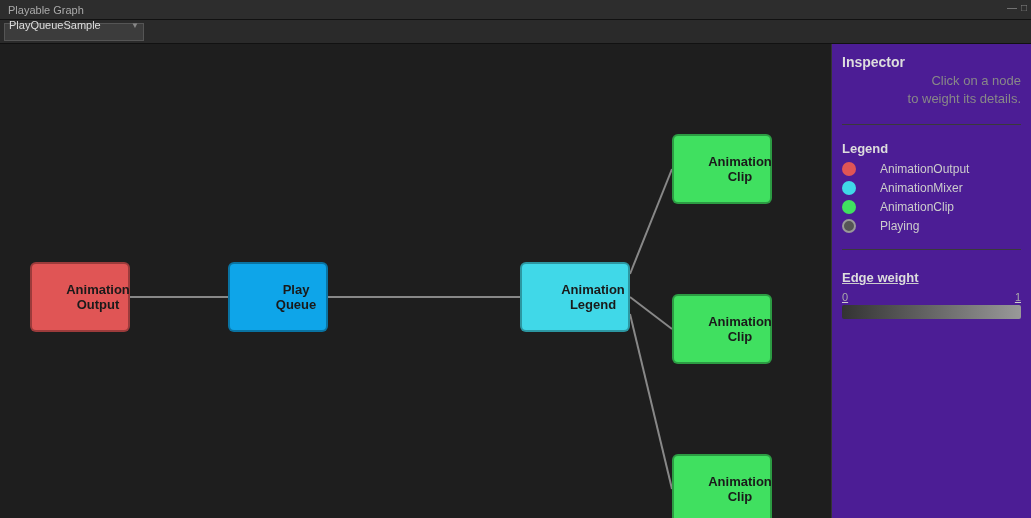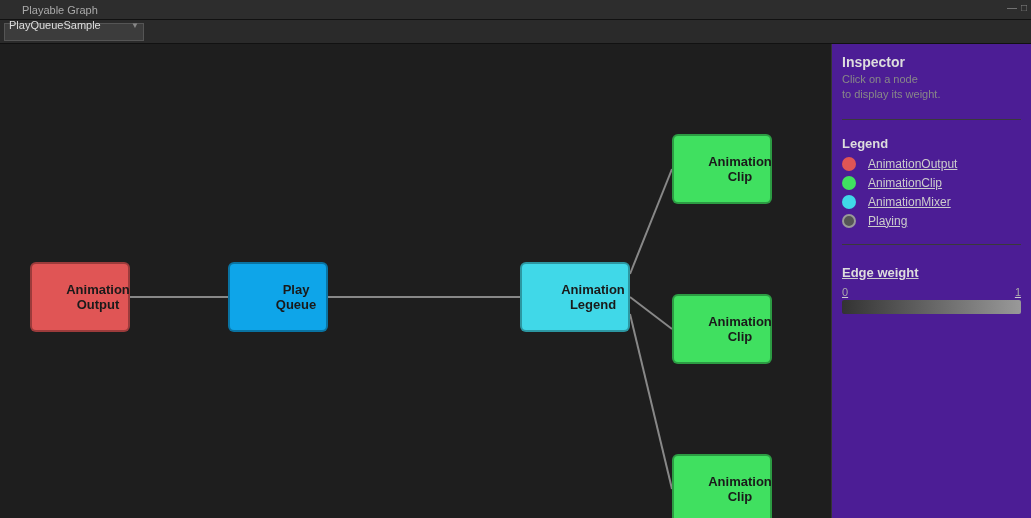--- a/index.html
+++ b/index.html
@@ -13,21 +13,21 @@
       overflow: hidden;
       position: relative;
     }
 
     
     .title-bar {
       background: #2d2d2d;
       height: 20px;
       display: flex;
       align-items: center;
-      padding: 0 22px;
+      padding: 0 8px;
       border-bottom: 1px solid #111;
       position: relative;
     }
     .title-bar-text {
       color: #aaa;
       font-size: 11px;
     }
     .title-bar-controls {
       position: absolute;
       right: 4px;
@@ -167,23 +167,23 @@
     }
 
     .inspector-title {
       font-size: 14px;
       font-weight: bold;
       color: #ddd;
       margin-bottom: 2px;
     }
 
     .inspector-hint {
-      font-size: 11px;
+      font-size: 13px;
       color: #888;
-      text-align: left;
+      text-align: right;
       line-height: 1.4;
     }
 
     .divider {
       border: none;
       border-top: 1px solid #3a3a3a;
       margin: 4px 0;
     }
 
     .legend-title {
@@ -195,24 +195,23 @@
 
     .legend-items {
       display: flex;
       flex-direction: column;
       gap: 5px;
     }
 
     .legend-item {
       display: flex;
       align-items: flex-end;
-      gap: 12px;
+      gap: 24px;
       font-size: 12px;
       color: #ccc;
-      text-decoration: underline;
     }
 
     .legend-dot {
       width: 14px;
       height: 14px;
       border-radius: 50%;
       flex-shrink: 0;
     }
 
     .legend-dot-anim-output { background: #e05555; }
@@ -328,44 +327,44 @@
     </div>
 
   </div>
 
   <div class="inspector-panel">
 
     <div>
       <div class="inspector-title">Inspector</div>
       <div class="inspector-hint">
         <div>Click on a node</div>
-        <div>to display its weight.</div>
+        <div>to weight its details.</div>
       </div>
     </div>
 
     <hr class="divider">
 
     <div>
       <div class="legend-title">Legend</div>
       <div class="legend-items">
 
         <div class="legend-item">
           <div class="legend-dot legend-dot-anim-output"></div>
           <span>AnimationOutput</span>
         </div>
 
 
         <div class="legend-item">
+          <div class="legend-dot legend-dot-anim-mixer"></div>
+          <span>AnimationMixer</span>
+        </div>
+
+        <div class="legend-item">
           <div class="legend-dot legend-dot-anim-clip"></div>
           <span>AnimationClip</span>
-        </div>
-
-        <div class="legend-item">
-          <div class="legend-dot legend-dot-anim-mixer"></div>
-          <span>AnimationMixer</span>
         </div>
 
         <div class="legend-item">
           <div class="legend-dot legend-dot-playing"></div>
           <span>Playing</span>
         </div>
 
       </div>
     </div>
 

